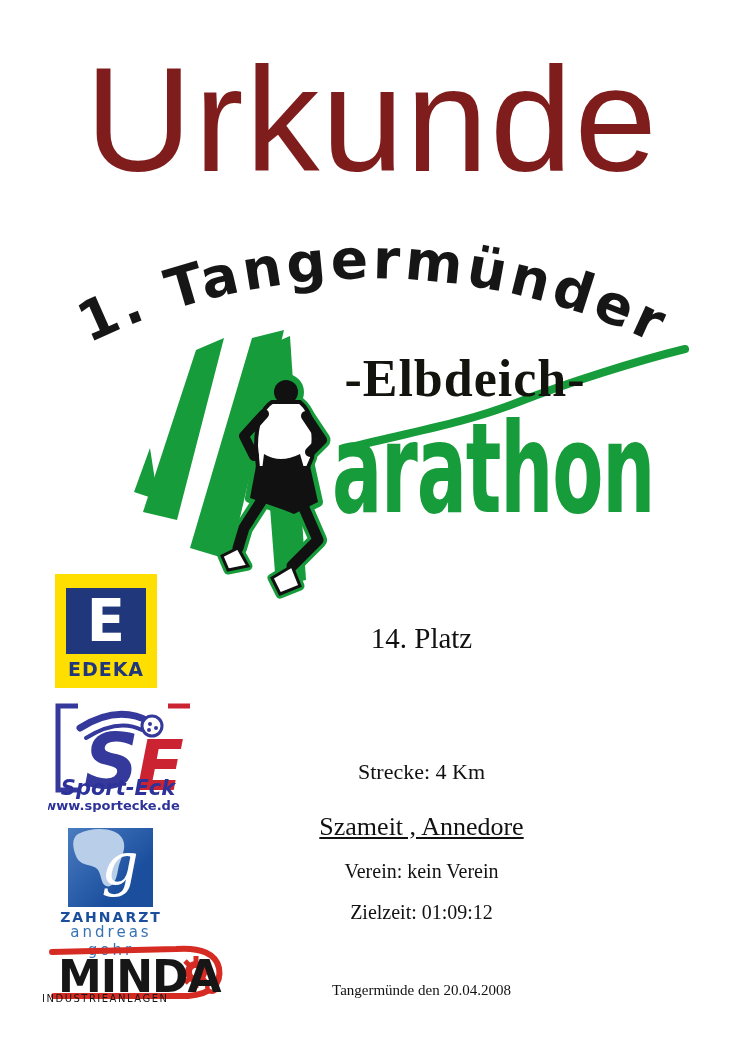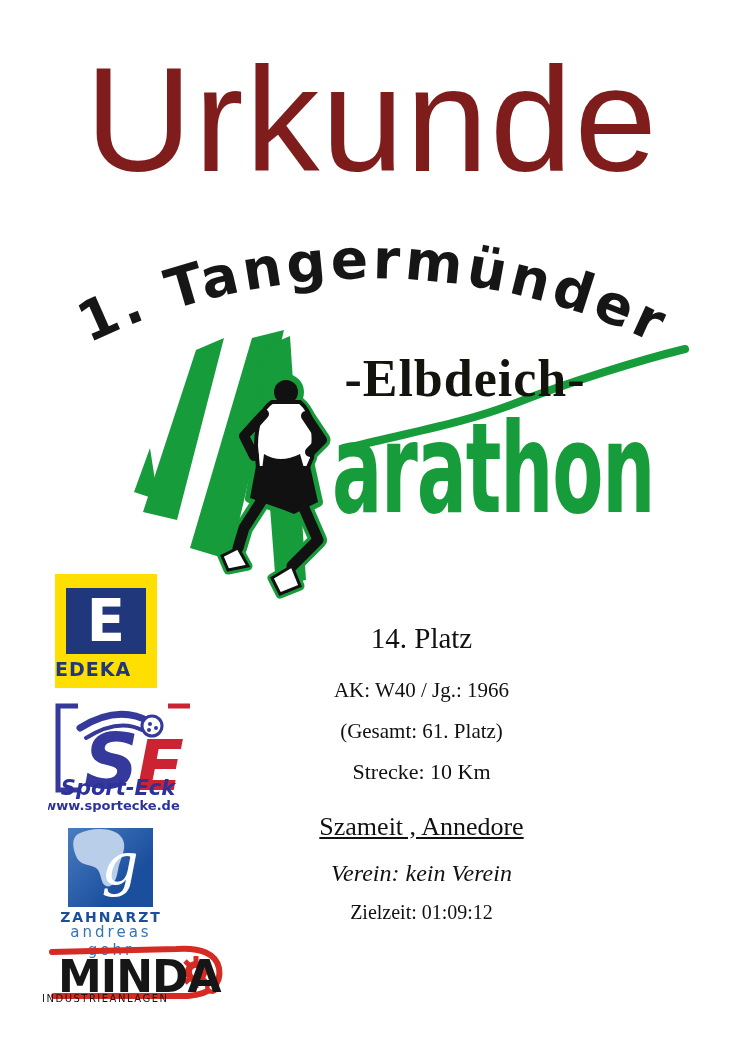--- a/index.html
+++ b/index.html
@@ -24,21 +24,21 @@
   }
   .edeka-e-box{
     position:absolute;left:11px;top:14px;width:80px;height:66px;
     background:#20377c;display:flex;align-items:center;justify-content:center;
   }
   .edeka-e{
     color:#ffffff;font-weight:800;font-size:56px;line-height:1;
     font-family:"DejaVu Sans",sans-serif;transform:scaleY(1.05);
   }
   .edeka-name{
-    position:absolute;left:0;top:84px;width:100%;
+    position:absolute;left:0;top:84px;width:100%;text-align:center;
     color:#20377c;font-weight:800;font-size:19px;letter-spacing:1px;
     font-family:"DejaVu Sans",sans-serif;
   }
   .sporteck-svg{position:absolute;left:48px;top:700px;}
   .zahnarzt{position:absolute;left:52px;top:826px;width:118px;height:112px;}
   .zahnarzt-box{
     position:absolute;left:16px;top:2px;width:85px;height:79px;
     background:linear-gradient(135deg,#4a7cc0 0%,#1b4f9e 70%);
   }
   .zahnarzt-label{
@@ -60,21 +60,21 @@
   
   .cl{
     position:absolute;left:240px;width:363px;text-align:center;
     font-family:"Liberation Serif",serif;color:#111111;white-space:nowrap;
   }
   .place   {top:622px;font-size:29px;}
   .ak      {top:678px;font-size:21px;}
   .overall {top:719px;font-size:21px;}
   .distance{top:759px;font-size:22px;}
   .runner-name{top:812px;font-size:26px;text-decoration:underline;}
-  .club    {top:860px;font-size:24px;font-style:italic;}
+  .club    {top:860px;font-size:20px;}
   .finish  {top:901px;font-size:20px;}
   .dateline{top:982px;font-size:15px;}
 </style>
 </head>
 <body>
 
 <div class="page">
 
   <div class="title">Urkunde</div>
 
@@ -184,20 +184,19 @@
       <circle cx="160" cy="28" r="11" fill="#d62b22" stroke="none"></circle>
       <circle cx="160" cy="28" r="4" fill="#ffffff" stroke="none"></circle>
       <circle cx="176" cy="43" r="7" fill="#d62b22" stroke="none"></circle>
       <circle cx="176" cy="43" r="2.5" fill="#ffffff" stroke="none"></circle>
     </g>
     <text x="22" y="48" font-family="DejaVu Sans, sans-serif" font-weight="800" font-size="44" fill="#161616" letter-spacing="-1">MINDA</text>
   </svg>
   <div class="minda-sub">INDUSTRIEANLAGEN</div>
 
   <div class="cl place">14. Platz</div>
-  <div class="cl ak">AK: W40 / Jg.: 1966</div>
-  <div class="cl overall">(Gesamt: 61. Platz)</div>
-  <div class="cl distance">Strecke: 10 Km</div>
+  <div class="cl distance">Strecke: 4 Km</div>
   <div class="cl runner-name">Szameit , Annedore</div>
   <div class="cl club">Verein: kein Verein</div>
   <div class="cl finish">Zielzeit: 01:09:12</div>
+  <div class="cl dateline">Tangermünde den 20.04.2008</div>
 
 </div>
 
 </body></html>

